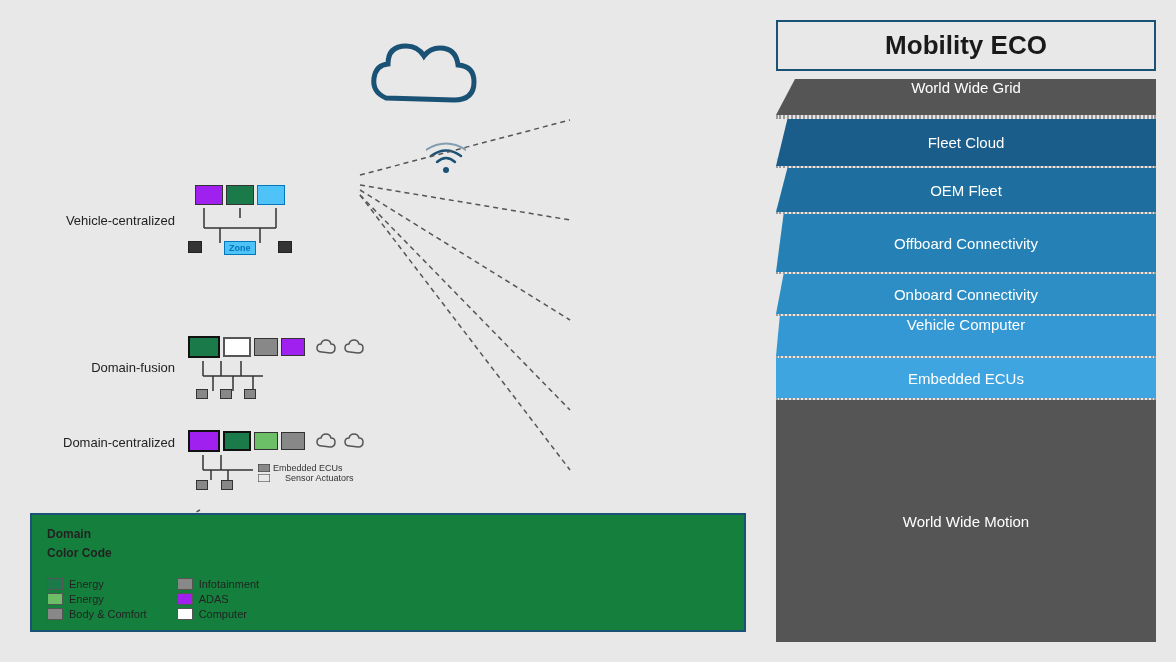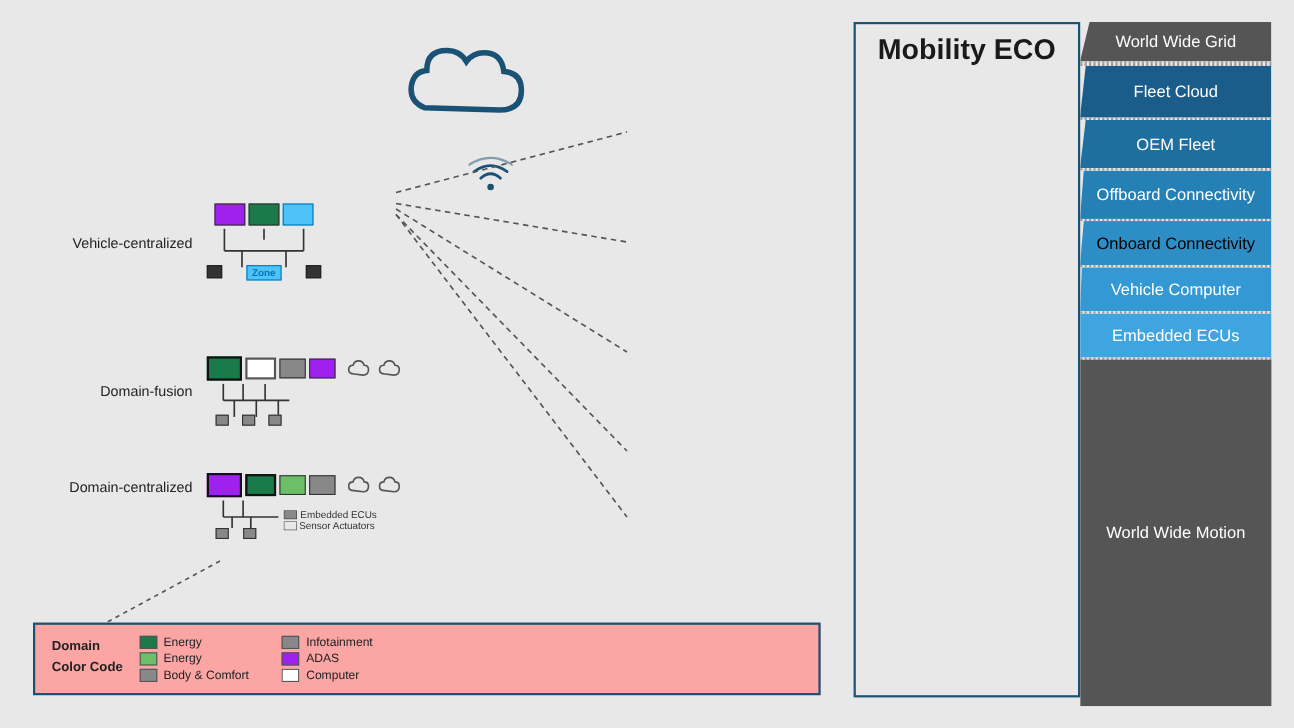--- a/index.html
+++ b/index.html
@@ -58,25 +58,26 @@
       transform: translateX(-30%);
     }
 
     
     .legend-box {
       position: absolute;
       bottom: 10px;
       left: 10px;
       right: 20px;
       border: 2px solid #1a5276;
-      background: #fca5a5;
+      background: #15803d;
       padding: 10px 15px;
       display: flex;
       gap: 15px;
       align-items: flex-start;
+      flex-direction: column;
     }
 
     .legend-title {
       font-size: 12px;
       color: #222;
       font-weight: bold;
       white-space: nowrap;
       line-height: 1.6;
     }
 
@@ -103,21 +104,21 @@
       width: 16px;
       height: 12px;
       border: 1px solid #555;
       flex-shrink: 0;
     }
 
     
     .right-panel {
       width: 380px;
       display: flex;
-      flex-direction: row;
+      flex-direction: column;
       gap: 0;
       position: relative;
     }
 
     .mobility-title {
       text-align: center;
       font-size: 26px;
       font-weight: bold;
       color: #1a1a1a;
       border: 2px solid #1a5276;
@@ -180,21 +181,21 @@
             <line x1="70" y1="20" x2="70" y2="35" stroke="#333" stroke-width="1.5"></line>
           </svg>
           <div style="display:flex; gap:22px; margin-top:-5px;">
             <div style="width:14px;height:12px;background:#333;border:1px solid #222;"></div>
             <div style="background:#4fc3f7;border:1.5px solid #0277bd;color:#0277bd;font-size:9px;padding:1px 4px;font-weight:bold;">Zone</div>
             <div style="width:14px;height:12px;background:#333;border:1px solid #222;"></div>
           </div>
         </div>
       </div>
 
-      <div style="position:absolute; top:304px; left:20px; display:flex; align-items:center; gap:5px;">
+      <div style="position:absolute; top:316px; left:20px; display:flex; align-items:center; gap:5px;">
         <span style="font-size:13px; color:#222; width:135px; text-align:right; margin-right:8px;">Domain-fusion</span>
         <div style="display:flex; flex-direction:column; gap:3px; align-items:flex-start;">
           <div style="display:flex; gap:3px; align-items:center;">
             <div style="width:32px;height:22px;background:#1a7a4a;border:2px solid #111;"></div>
             <div style="width:28px;height:20px;background:white;border:2px solid #555;"></div>
             <div style="width:24px;height:18px;background:#888;border:1.5px solid #333;"></div>
             <div style="width:24px;height:18px;background:#a020f0;border:1.5px solid #333;"></div>
 
             <svg width="25" height="20" viewBox="0 0 25 20" style="margin-left:4px;">
               <path d="M18,16 Q23,16 23,11 Q23,7 19,7 Q18,3 14,3 Q10,3 9,7 Q5,7 5,11 Q5,15 10,15Z" fill="none" stroke="#555" stroke-width="1.5"></path>
@@ -250,21 +251,21 @@
             <div style="width:12px;height:10px;background:#888;border:1px solid #333;"></div>
           </div>
 
           <div style="margin-left:70px; margin-top:-30px; display:flex; flex-direction:column;">
             <div style="display:flex; align-items:center; gap:3px;">
               <svg width="12" height="8">
                   <rect width="12" height="8" fill="#888" stroke="#333" stroke-width="1"></rect>
                 </svg>
               <span style="font-size:9px; color:#333;">Embedded ECUs</span>
             </div>
-            <div style="display:flex; align-items:center; gap:2px;">
+            <div style="display:flex; align-items:center; gap:15px;">
               <svg width="12" height="8">
                   <rect width="12" height="8" fill="none" stroke="#333" stroke-width="1"></rect>
                 </svg>
               <span style="font-size:9px; color:#333;">Sensor Actuators</span>
             </div>
           </div>
         </div>
       </div>
 
       <div class="legend-box">
@@ -313,48 +314,48 @@
 
       <svg style="position:absolute; top:0; left:0; width:100%; height:100%; pointer-events:none;">
 
         <line x1="30" y1="30" x2="370" y2="30" stroke="#1a5276" stroke-width="0.5" opacity="0.3"></line>
         <line x1="0" y1="80" x2="370" y2="72" stroke="#1a5276" stroke-width="0.5" opacity="0.3"></line>
         <line x1="0" y1="130" x2="370" y2="122" stroke="#1a5276" stroke-width="0.5" opacity="0.3"></line>
       </svg>
 
       <div style="display:flex; flex-direction:column; height:100%; gap:0;">
 
-        <div style="height:36px; background:#555555; display:flex; align-items:center; justify-content:center; position:relative; clip-path:polygon(5% 0%, 100% 0%, 100% 100%, 0% 100%);">
+        <div style="height:36px; background:#555555; display:flex; justify-content:center; position:relative; clip-path:polygon(5% 0%, 100% 0%, 100% 100%, 0% 100%);">
           <span style="color:white; font-size:15px;">World Wide Grid</span>
         </div>
         <div style="height:2px; background:transparent; border-bottom:2px dotted #999;"></div>
 
         <div style="height:2px; border-bottom:2px dotted #999;"></div>
 
         <div style="height:47px; background:#1a5c8a; display:flex; align-items:center; justify-content:center; clip-path:polygon(3% 0%, 100% 0%, 100% 100%, 0% 100%);">
           <span style="color:white; font-size:15px;">Fleet Cloud</span>
         </div>
         <div style="height:2px; border-bottom:2px dotted #999;"></div>
 
         <div style="height:44px; background:#1e6fa0; display:flex; align-items:center; justify-content:center; clip-path:polygon(3% 0%, 100% 0%, 100% 100%, 0% 100%);">
           <span style="color:white; font-size:15px;">OEM Fleet</span>
         </div>
         <div style="height:2px; border-bottom:2px dotted #999;"></div>
 
-        <div style="height:44px; background:#2480b5; display:flex; align-items:center; justify-content:center; clip-path:polygon(2% 0%, 100% 0%, 100% 100%, 0% 100%);">
+        <div style="height:58px; background:#2480b5; display:flex; align-items:center; justify-content:center; clip-path:polygon(2% 0%, 100% 0%, 100% 100%, 0% 100%);">
           <span style="color:white; font-size:15px;">Offboard Connectivity</span>
         </div>
         <div style="height:2px; border-bottom:2px dotted #999;"></div>
 
         <div style="height:40px; background:#2c8ec5; display:flex; align-items:center; justify-content:center; clip-path:polygon(2% 0%, 100% 0%, 100% 100%, 0% 100%);">
-          <span style="color:#000000; font-size:15px;">Onboard Connectivity</span>
-        </div>
-        <div style="height:2px; border-bottom:2px dotted #999;"></div>
-
-        <div style="height:40px; background:#3498d5; display:flex; align-items:center; justify-content:center; clip-path:polygon(1% 0%, 100% 0%, 100% 100%, 0% 100%);">
+          <span style="color:#ffffff; font-size:15px;">Onboard Connectivity</span>
+        </div>
+        <div style="height:2px; border-bottom:2px dotted #999;"></div>
+
+        <div style="height:40px; background:#3498d5; display:flex; justify-content:center; clip-path:polygon(1% 0%, 100% 0%, 100% 100%, 0% 100%);">
           <span style="color:white; font-size:15px;">Vehicle Computer</span>
         </div>
         <div style="height:2px; border-bottom:2px dotted #999;"></div>
 
         <div style="height:40px; background:#3fa5e0; display:flex; align-items:center; justify-content:center; clip-path:polygon(0% 0%, 100% 0%, 100% 100%, 0% 100%);">
           <span style="color:white; font-size:15px;">Embedded ECUs</span>
         </div>
         <div style="height:2px; border-bottom:2px dotted #999;"></div>
 
         <div style="flex:1; min-height:50px; background:#555555; display:flex; align-items:center; justify-content:center;">

